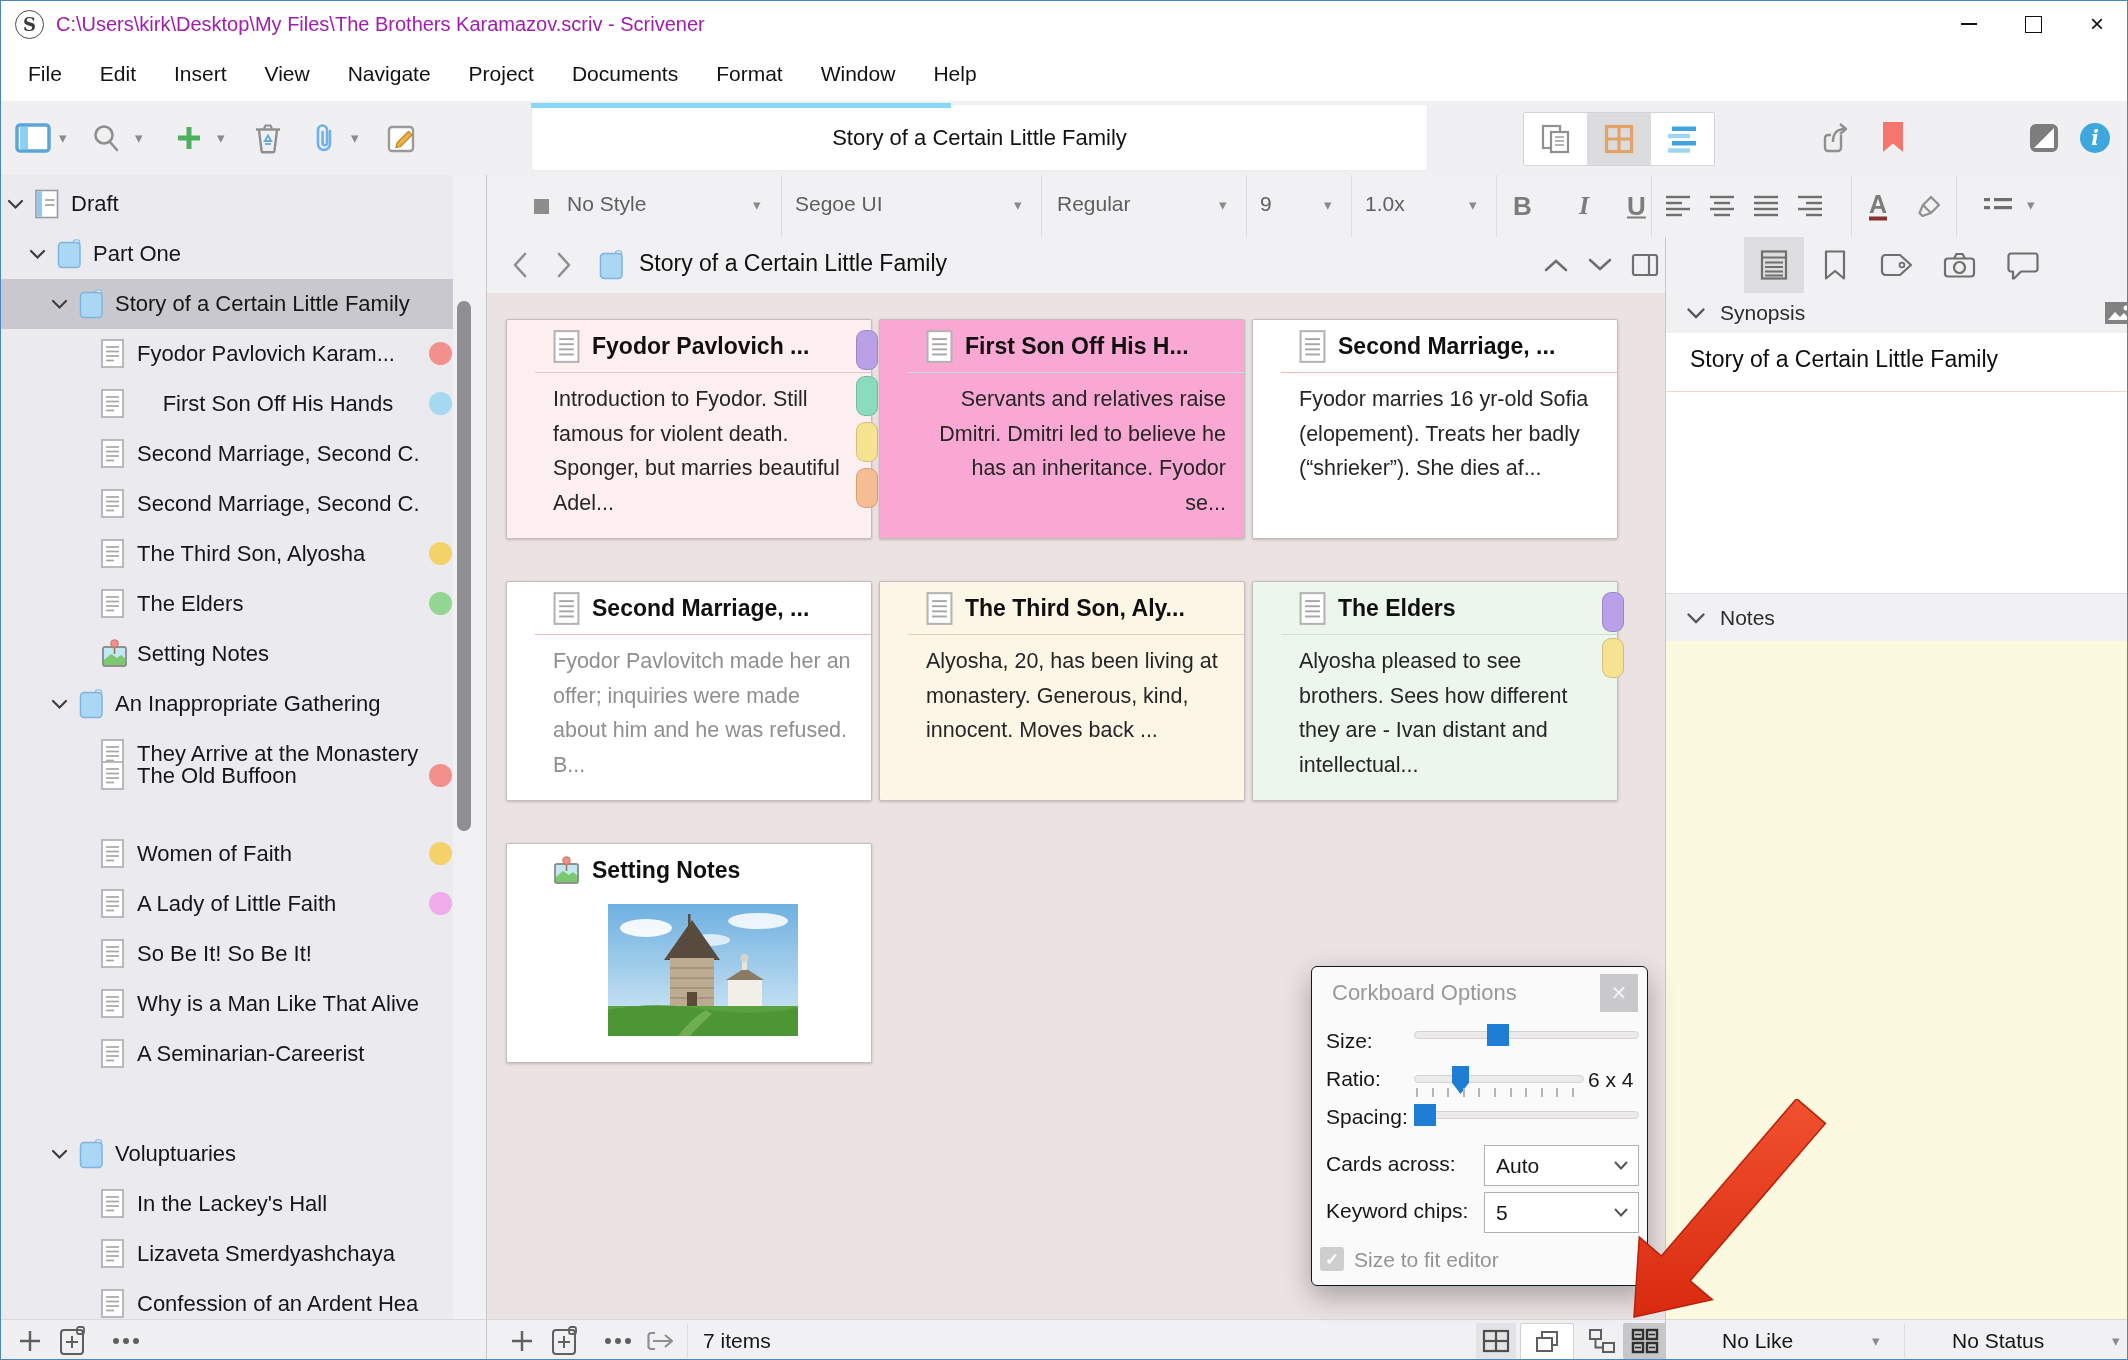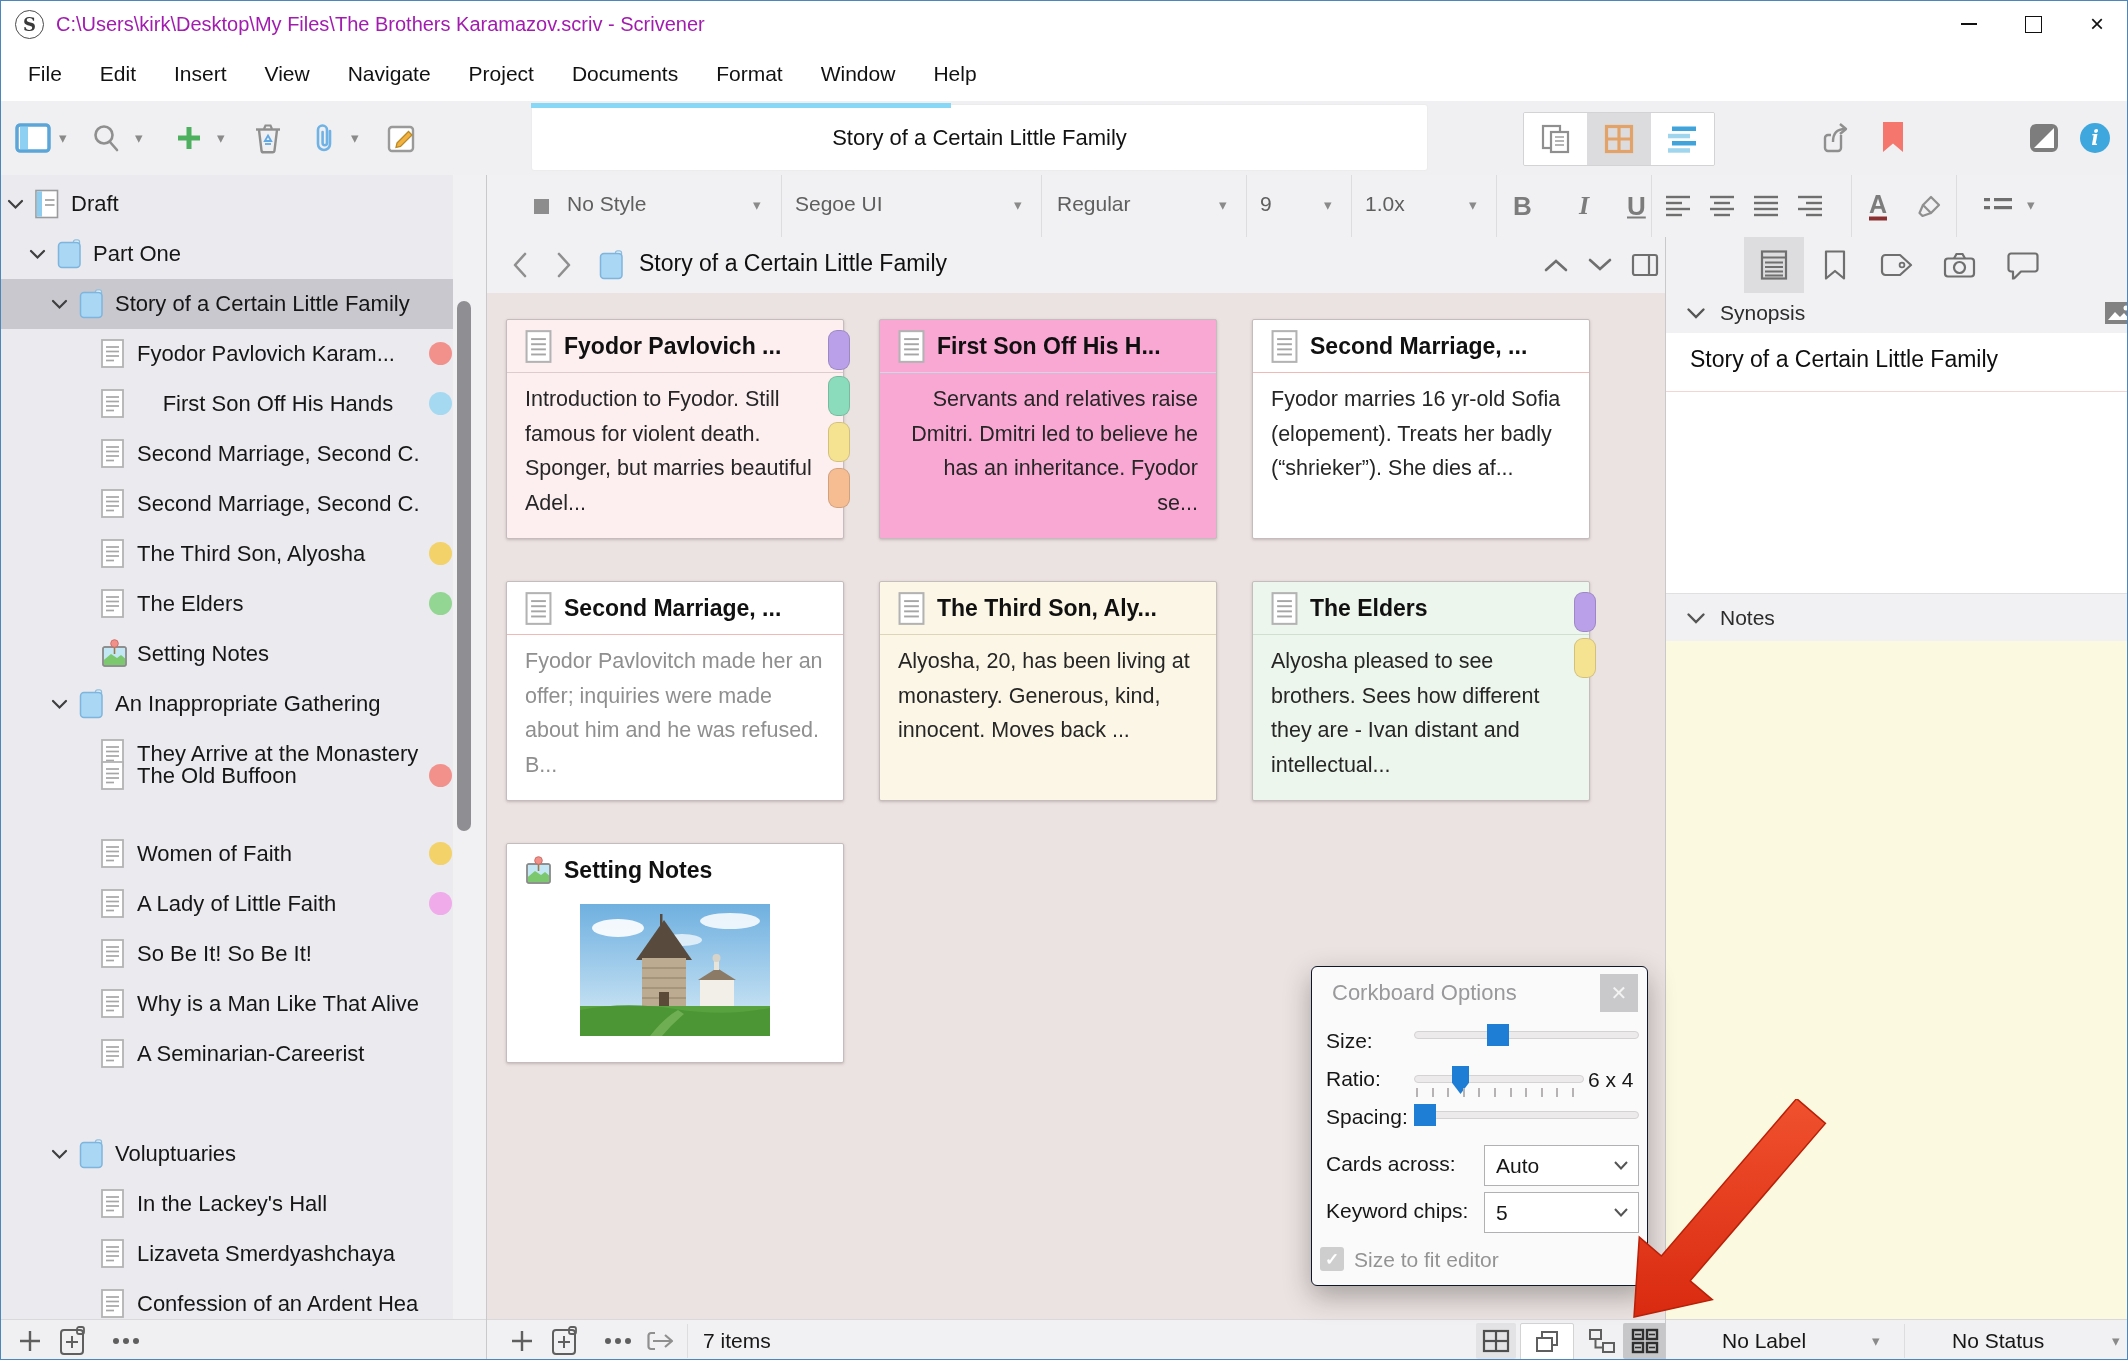--- a/index.html
+++ b/index.html
@@ -61,21 +61,21 @@
   .fmt-u{text-decoration:underline;}
   .fmt-A{font-size:25px;font-weight:bold;color:#7c7c7c;border-bottom:4px solid #8a3030;line-height:25px;}
 
   
   #editor-header{position:absolute;left:486px;top:236px;width:1178px;height:56px;background:#f1f0f2;border-bottom:1px solid #d8d7d9;}
   #eh-title{position:absolute;left:152px;top:13px;font-size:23px;color:#101010;}
   .eh-icon{position:absolute;top:50%;transform:translateY(-50%);}
 
   
   #corkboard{position:absolute;left:486px;top:292px;width:1178px;height:1026px;background:#ebe3e2;}
-  .card{position:absolute;width:336px;height:218px;border:1px solid #c5bdbd;border-radius:2px;box-shadow:0 1px 3px rgba(100,80,80,.3);}
+  .card{position:absolute;width:336px;height:218px;border:1px solid #c5bdbd;border-radius:2px;box-shadow:0 1px 3px rgba(100,80,80,.3);padding-left:28px;}
   .card-h{position:relative;height:52px;display:flex;align-items:center;padding-left:18px;gap:12px;}
   .card-title{font-size:23px;font-weight:700;color:#101010;white-space:nowrap;overflow:hidden;}
   .card-div{height:1px;}
   .card-body{padding:9px 18px 0;font-size:21.5px;line-height:34.5px;color:#262626;}
   .card-body.muted{color:#8f8f8f;}
   .card-img{display:flex;justify-content:center;margin-top:8px;}
   .chips{position:absolute;top:10px;right:-7px;display:flex;flex-direction:column;gap:6px;}
   .chip{width:20px;height:38px;border-radius:9px;border:1px solid rgba(0,0,0,.15);}
 
   #cork-footer{position:absolute;left:486px;top:1318px;width:1178px;height:42px;background:#f1f0f2;border-top:1px solid #d9d8da;}
@@ -982,21 +982,21 @@
       <span class="icon">
           <svg width="20" height="13" viewBox="0 0 20 13">
             <path d="M2.5 2.5 l7.5 7.5 7.5 -7.5" fill="none" stroke="#555" stroke-width="2.4" stroke-linecap="round"></path>
           </svg>
         </span>
       <span class="sec-title">Notes</span>
     </div>
     <div id="notes-body"></div>
     <div id="insp-footer">
       <div class="if-cell" style="left:0;width:238px;padding-left:56px">
-        <span class="if-text">No Label</span>
+        <span class="if-text">No Like</span>
         <span class="caret" style="position:absolute;left:206px">▾</span>
       </div>
       <div id="if-sep"></div>
       <div class="if-cell" style="left:238px;width:226px;padding-left:48px">
         <span class="if-text">No Status</span>
         <span class="caret" style="position:absolute;left:208px">▾</span>
       </div>
     </div>
   </div>
 

